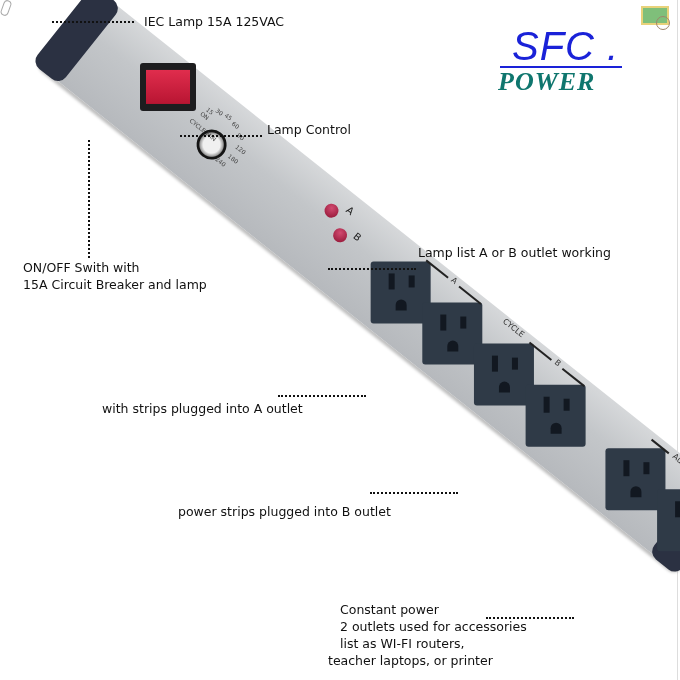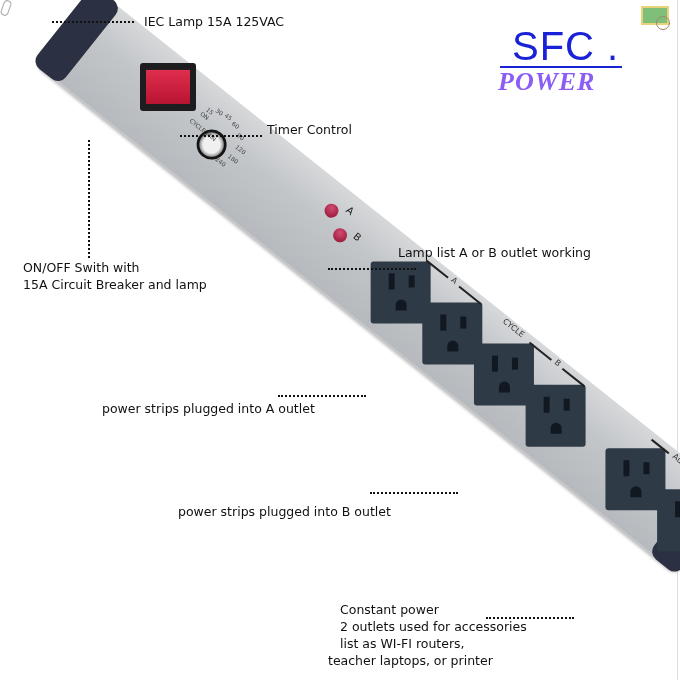--- a/index.html
+++ b/index.html
@@ -1,22 +1,22 @@
 <!DOCTYPE html>
 <html><head>
 <meta charset="utf-8">
 <style>
   html,body{margin:0;padding:0;background:#fff;}
   body{width:680px;height:680px;position:relative;overflow:hidden;font-family:"DejaVu Sans","Liberation Sans",sans-serif;}
   .label{position:absolute;font-size:12.5px;color:#111;white-space:nowrap;line-height:16px;}
   .dots{position:absolute;border-top:2px dotted #111;height:0;}
   .vdots{position:absolute;border-left:2px dotted #111;width:0;}
-  .logo-sfc{position:absolute;left:512px;top:26px;font-family:"Liberation Sans",sans-serif;font-size:40px;color:#1a22d8;letter-spacing:1px;line-height:40px;}
+  .logo-sfc{position:absolute;left:512px;top:26px;font-family:"Liberation Sans",sans-serif;font-style:italic;font-size:40px;color:#1a22d8;letter-spacing:1px;line-height:40px;}
   .logo-line{position:absolute;left:500px;top:66px;width:122px;height:2px;background:#1a22d8;}
-  .logo-power{position:absolute;left:498px;top:68px;font-family:"Liberation Serif",serif;font-style:italic;font-weight:bold;font-size:26px;color:#8b5cf6;letter-spacing:1px;line-height:28px;}
+  .logo-power{position:absolute;left:498px;top:68px;font-family:"Liberation Serif",serif;font-style:italic;font-weight:bold;font-size:26px;color:#0f766e;letter-spacing:1px;line-height:28px;}
   .stamp{position:absolute;left:641px;top:6px;width:24px;height:15px;background:#7fbf7a;border:2px solid #e8d27a;}
   .stamp-mark{position:absolute;left:656px;top:16px;width:12px;height:12px;border:1px solid #a0856a;border-radius:50%;}
   .paperclip{position:absolute;left:2px;top:0px;width:6px;height:14px;border:1px solid #aaa;border-radius:4px;transform:rotate(20deg);}
   .border-right{position:absolute;right:2px;top:0;width:1px;height:680px;background:#ddd;}
   
   .strip{position:absolute;left:-25px;top:232px;width:820px;height:96px;transform:rotate(38.5deg);transform-origin:center;
          background:linear-gradient(to bottom,#d6d8da 0%,#c3c6c9 40%,#b6b9bd 100%);border-radius:10px;box-shadow:2px 3px 3px rgba(0,0,0,.25);}
   .endcap{position:absolute;top:-2px;width:36px;height:100px;background:#2b3142;border-radius:10px;}
   .rocker{position:absolute;width:56px;height:48px;background:#1d1d1f;border-radius:3px;}
   .rocker-inner{position:absolute;left:6px;top:7px;width:44px;height:34px;background:linear-gradient(#e02d4d,#b81532);}
@@ -108,31 +108,31 @@
   <div class="strip-bar" style="left:604px;top:6px;width:28px;"></div>
   <div class="strip-bar" style="left:718px;top:6px;width:22px;"></div>
   <span class="strip-text" style="left:745px;top:1px;">Auxiliary</span>
 
 </div>
 
 <div class="dots" style="left:52px;top:21px;width:82px;"></div>
 <div class="label" style="left:144px;top:14px;">IEC Lamp 15A 125VAC</div>
 
 <div class="dots" style="left:180px;top:135px;width:82px;"></div>
-<div class="label" style="left:267px;top:122px;">Timer Control</div>
+<div class="label" style="left:267px;top:122px;">Lamp Control</div>
 
 <div class="vdots" style="left:88px;top:140px;height:118px;"></div>
 <div class="label" style="left:23px;top:260px;">ON/OFF Swith with</div>
 <div class="label" style="left:23px;top:277px;text-align:right;">15A Circuit Breaker and lamp</div>
 
 <div class="dots" style="left:328px;top:268px;width:88px;"></div>
-<div class="label" style="left:398px;top:245px;">Lamp list  A or B outlet working</div>
+<div class="label" style="left:418px;top:245px;">Lamp list  A or B outlet working</div>
 
 <div class="dots" style="left:278px;top:395px;width:88px;"></div>
-<div class="label" style="left:102px;top:401px;">power strips plugged into A outlet</div>
+<div class="label" style="left:102px;top:401px;">with strips plugged into A outlet</div>
 
 <div class="dots" style="left:370px;top:492px;width:88px;"></div>
 <div class="label" style="left:178px;top:504px;text-align:center;">power strips plugged into B outlet</div>
 
 <div class="dots" style="left:486px;top:617px;width:88px;"></div>
 <div class="label" style="left:340px;top:602px;text-align:right;">Constant power</div>
 <div class="label" style="left:340px;top:619px;">2 outlets used for accessories</div>
 <div class="label" style="left:340px;top:636px;"> list as WI-FI routers,</div>
 <div class="label" style="left:328px;top:653px;">teacher laptops, or printer</div>
 

